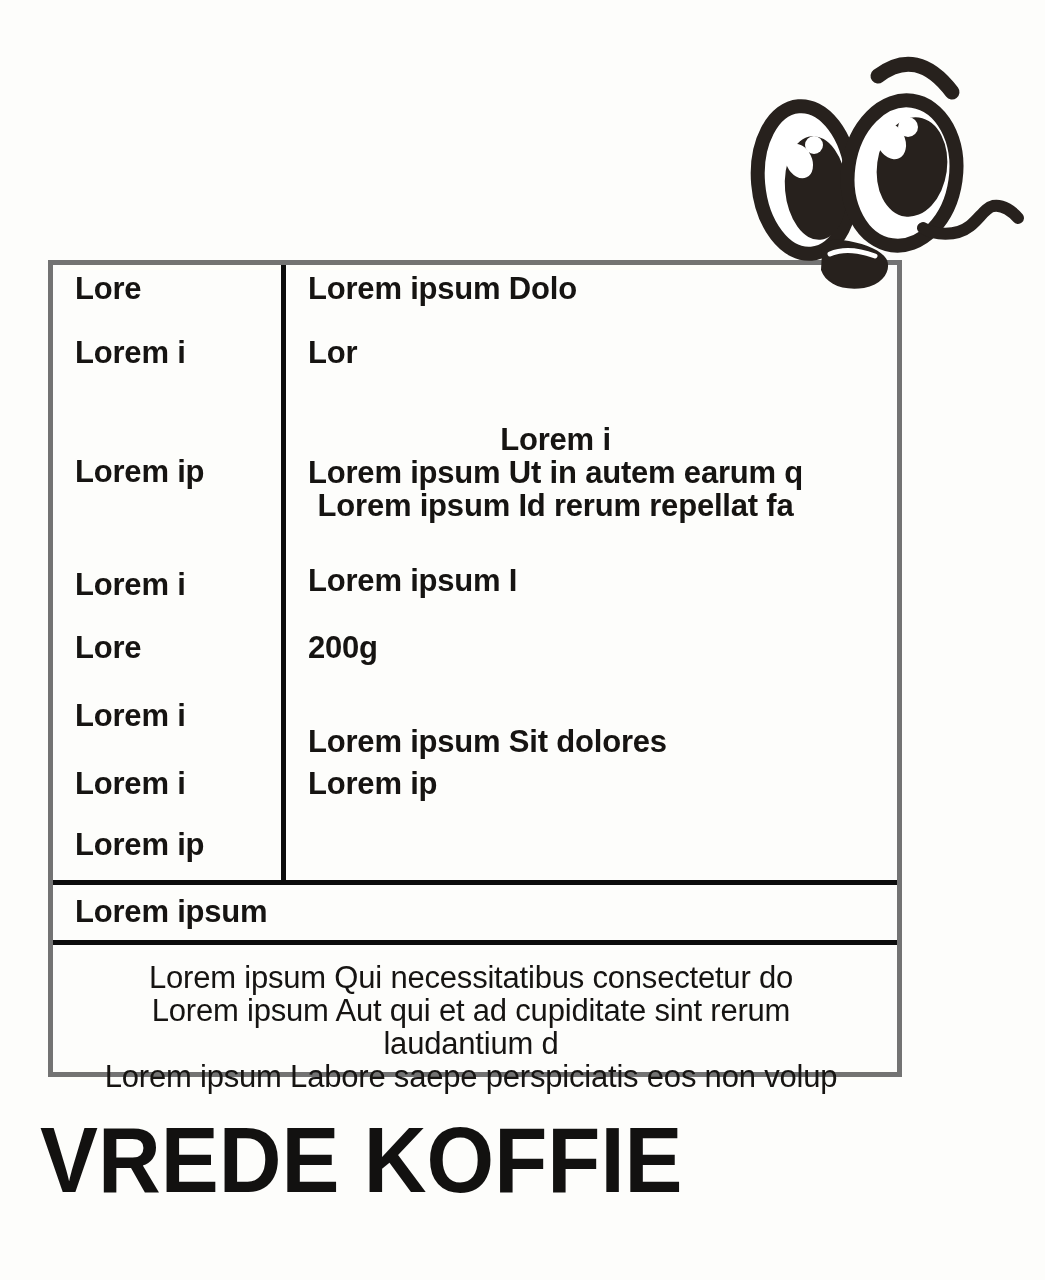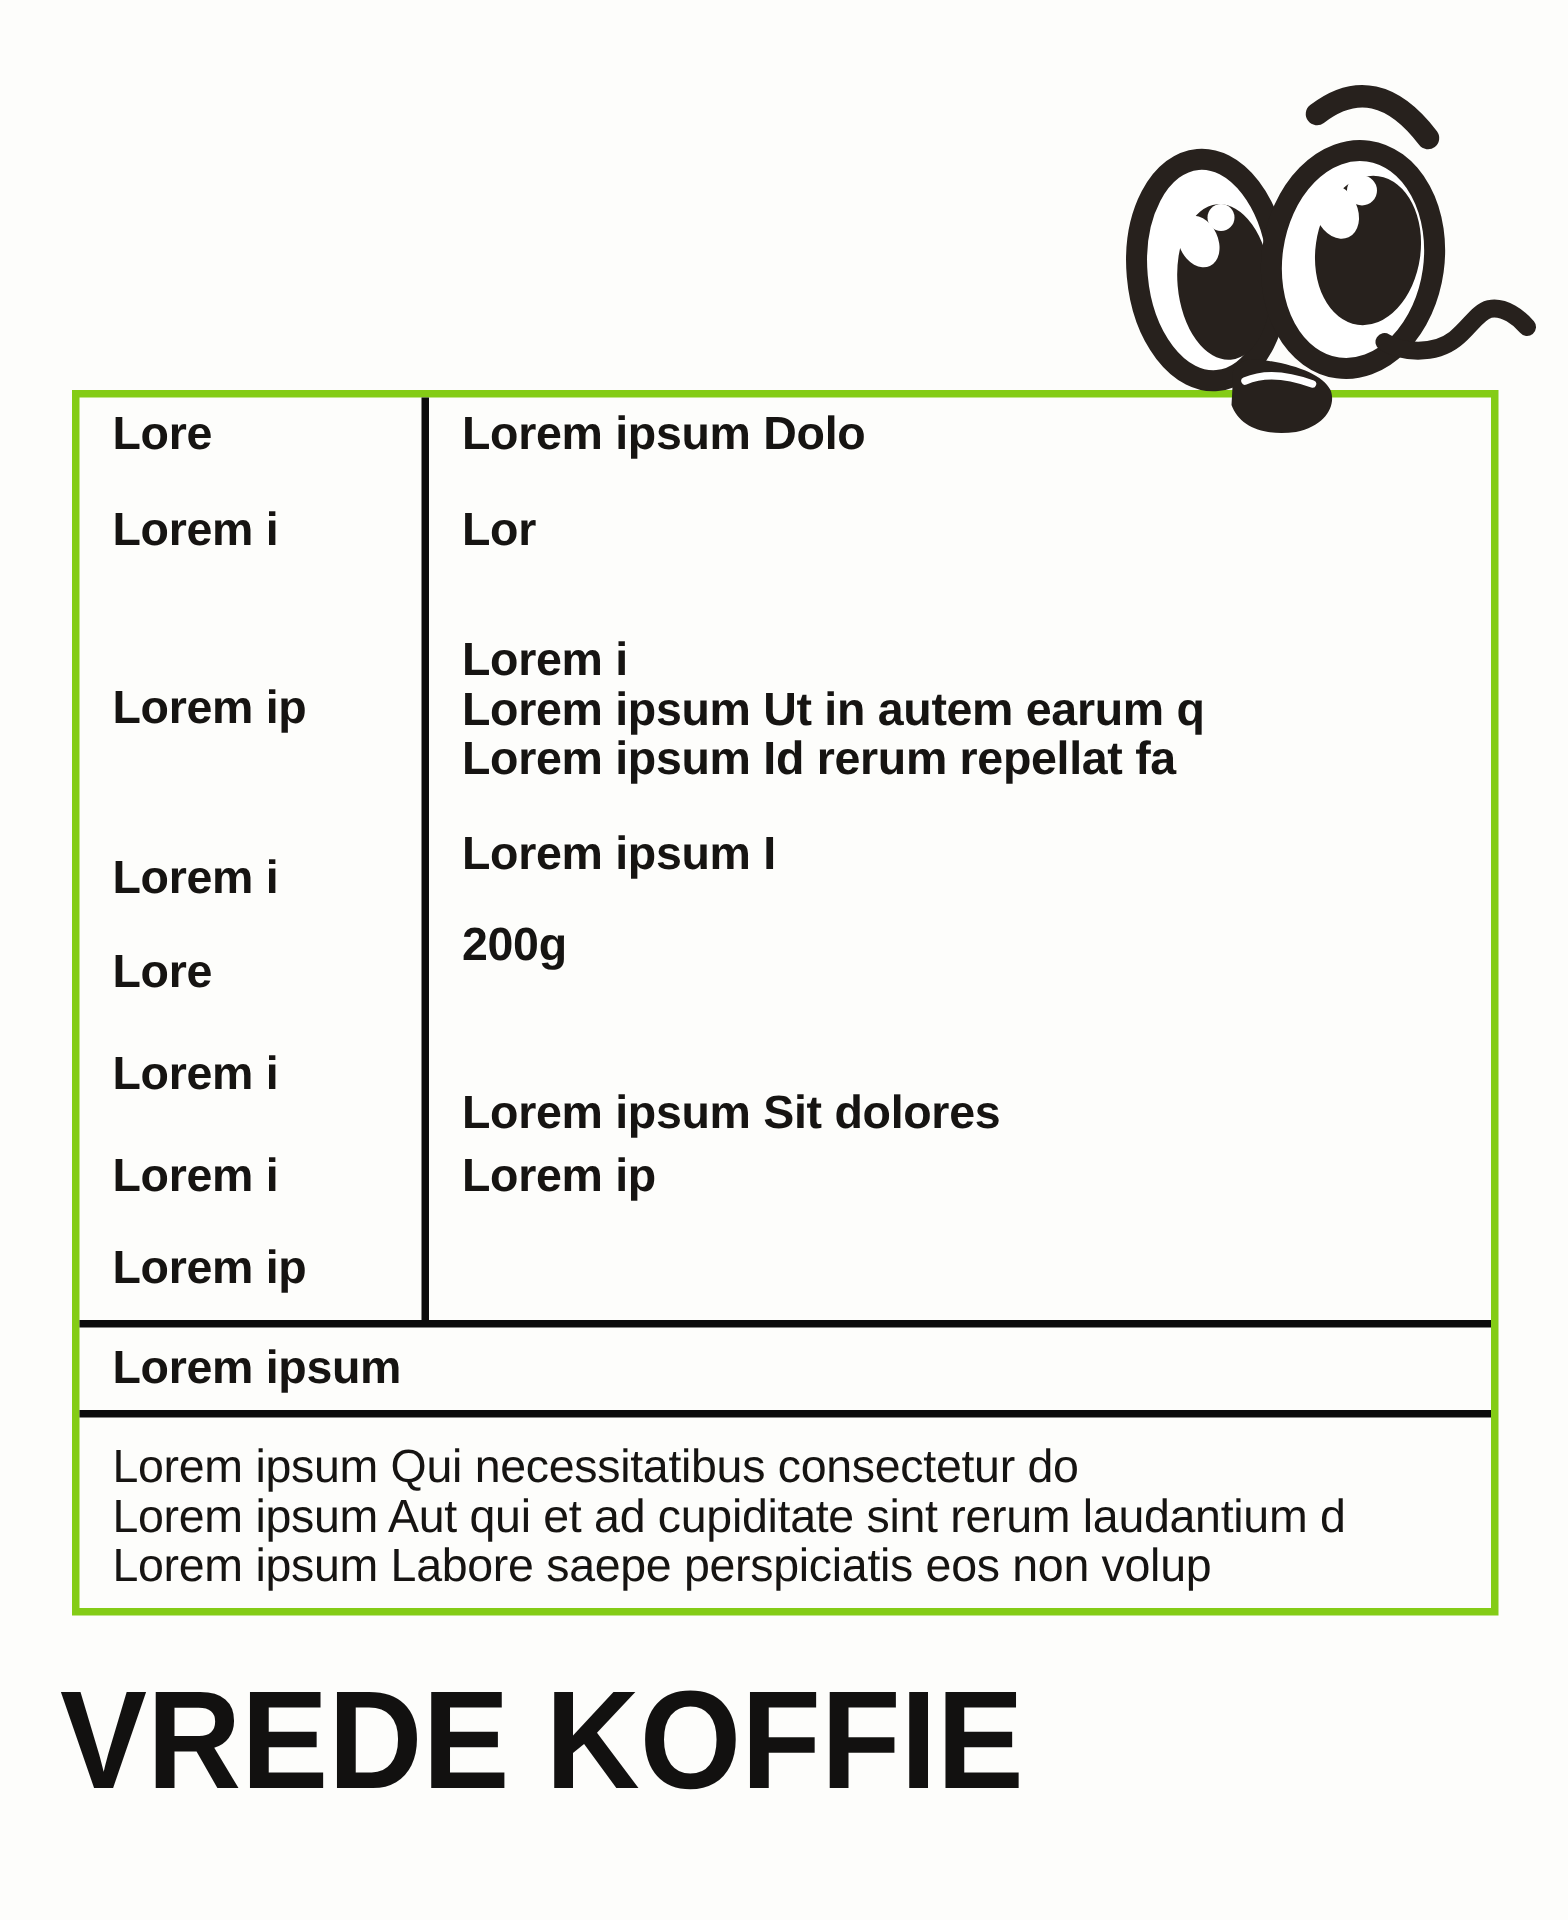--- a/index.html
+++ b/index.html
@@ -3,22 +3,22 @@
 <meta charset="utf-8">
 <style>
   html,body{margin:0;padding:0;}
   body{
     width:1045px;height:1280px;position:relative;overflow:hidden;
     background:#fdfdfb;
     font-family:"Liberation Sans","DejaVu Sans",sans-serif;
     color:#161412;
   }
   .spec-table{
-    position:absolute;left:48px;top:260px;width:951px;height:817px;
-    border:5px solid #84cc16;box-sizing:border-box;z-index:1;
+    position:absolute;left:48px;top:260px;width:854px;height:817px;
+    border:5px solid #737373;box-sizing:border-box;z-index:1;text-align:center;
   }
   .vline{position:absolute;left:228px;top:0;width:5px;height:615px;background:#0c0c0c;}
   .hline{position:absolute;left:0;right:0;height:5px;background:#0c0c0c;}
   .hline1{top:615px;}
   .hline2{top:675px;}
   .cell{
     position:absolute;font-size:31px;line-height:34px;white-space:pre-line;
     letter-spacing:-0.2px;
   }
   .lbl{left:22px;font-weight:700;}
@@ -79,24 +79,24 @@
 
   <div class="cell lbl" style="top:71px">Lorem i</div>
   <div class="cell val" style="top:71px">Lor</div>
 
   <div class="cell lbl" style="top:190px">Lorem ip</div>
   <div class="cell val multi" style="top:158px">Lorem i
 Lorem ipsum Ut in autem earum q
 Lorem ipsum Id rerum repellat fa</div>
 
   <div class="cell lbl" style="top:303px">Lorem i</div>
-  <div class="cell val" style="top:287px">Lorem ipsum I</div>
+  <div class="cell val" style="top:299px">Lorem ipsum I</div>
 
   <div class="cell lbl" style="top:366px">Lore</div>
-  <div class="cell val" style="top:348px">200g</div>
+  <div class="cell val" style="top:366px">200g</div>
 
   <div class="cell lbl" style="top:434px">Lorem i</div>
   <div class="cell val" style="top:460px">Lorem ipsum Sit dolores</div>
 
   <div class="cell lbl" style="top:502px">Lorem i</div>
   <div class="cell val" style="top:502px">Lorem ip</div>
 
   <div class="cell lbl" style="top:563px">Lorem ip</div>
 
   <div class="cell section-header" style="top:630px">Lorem ipsum</div>

